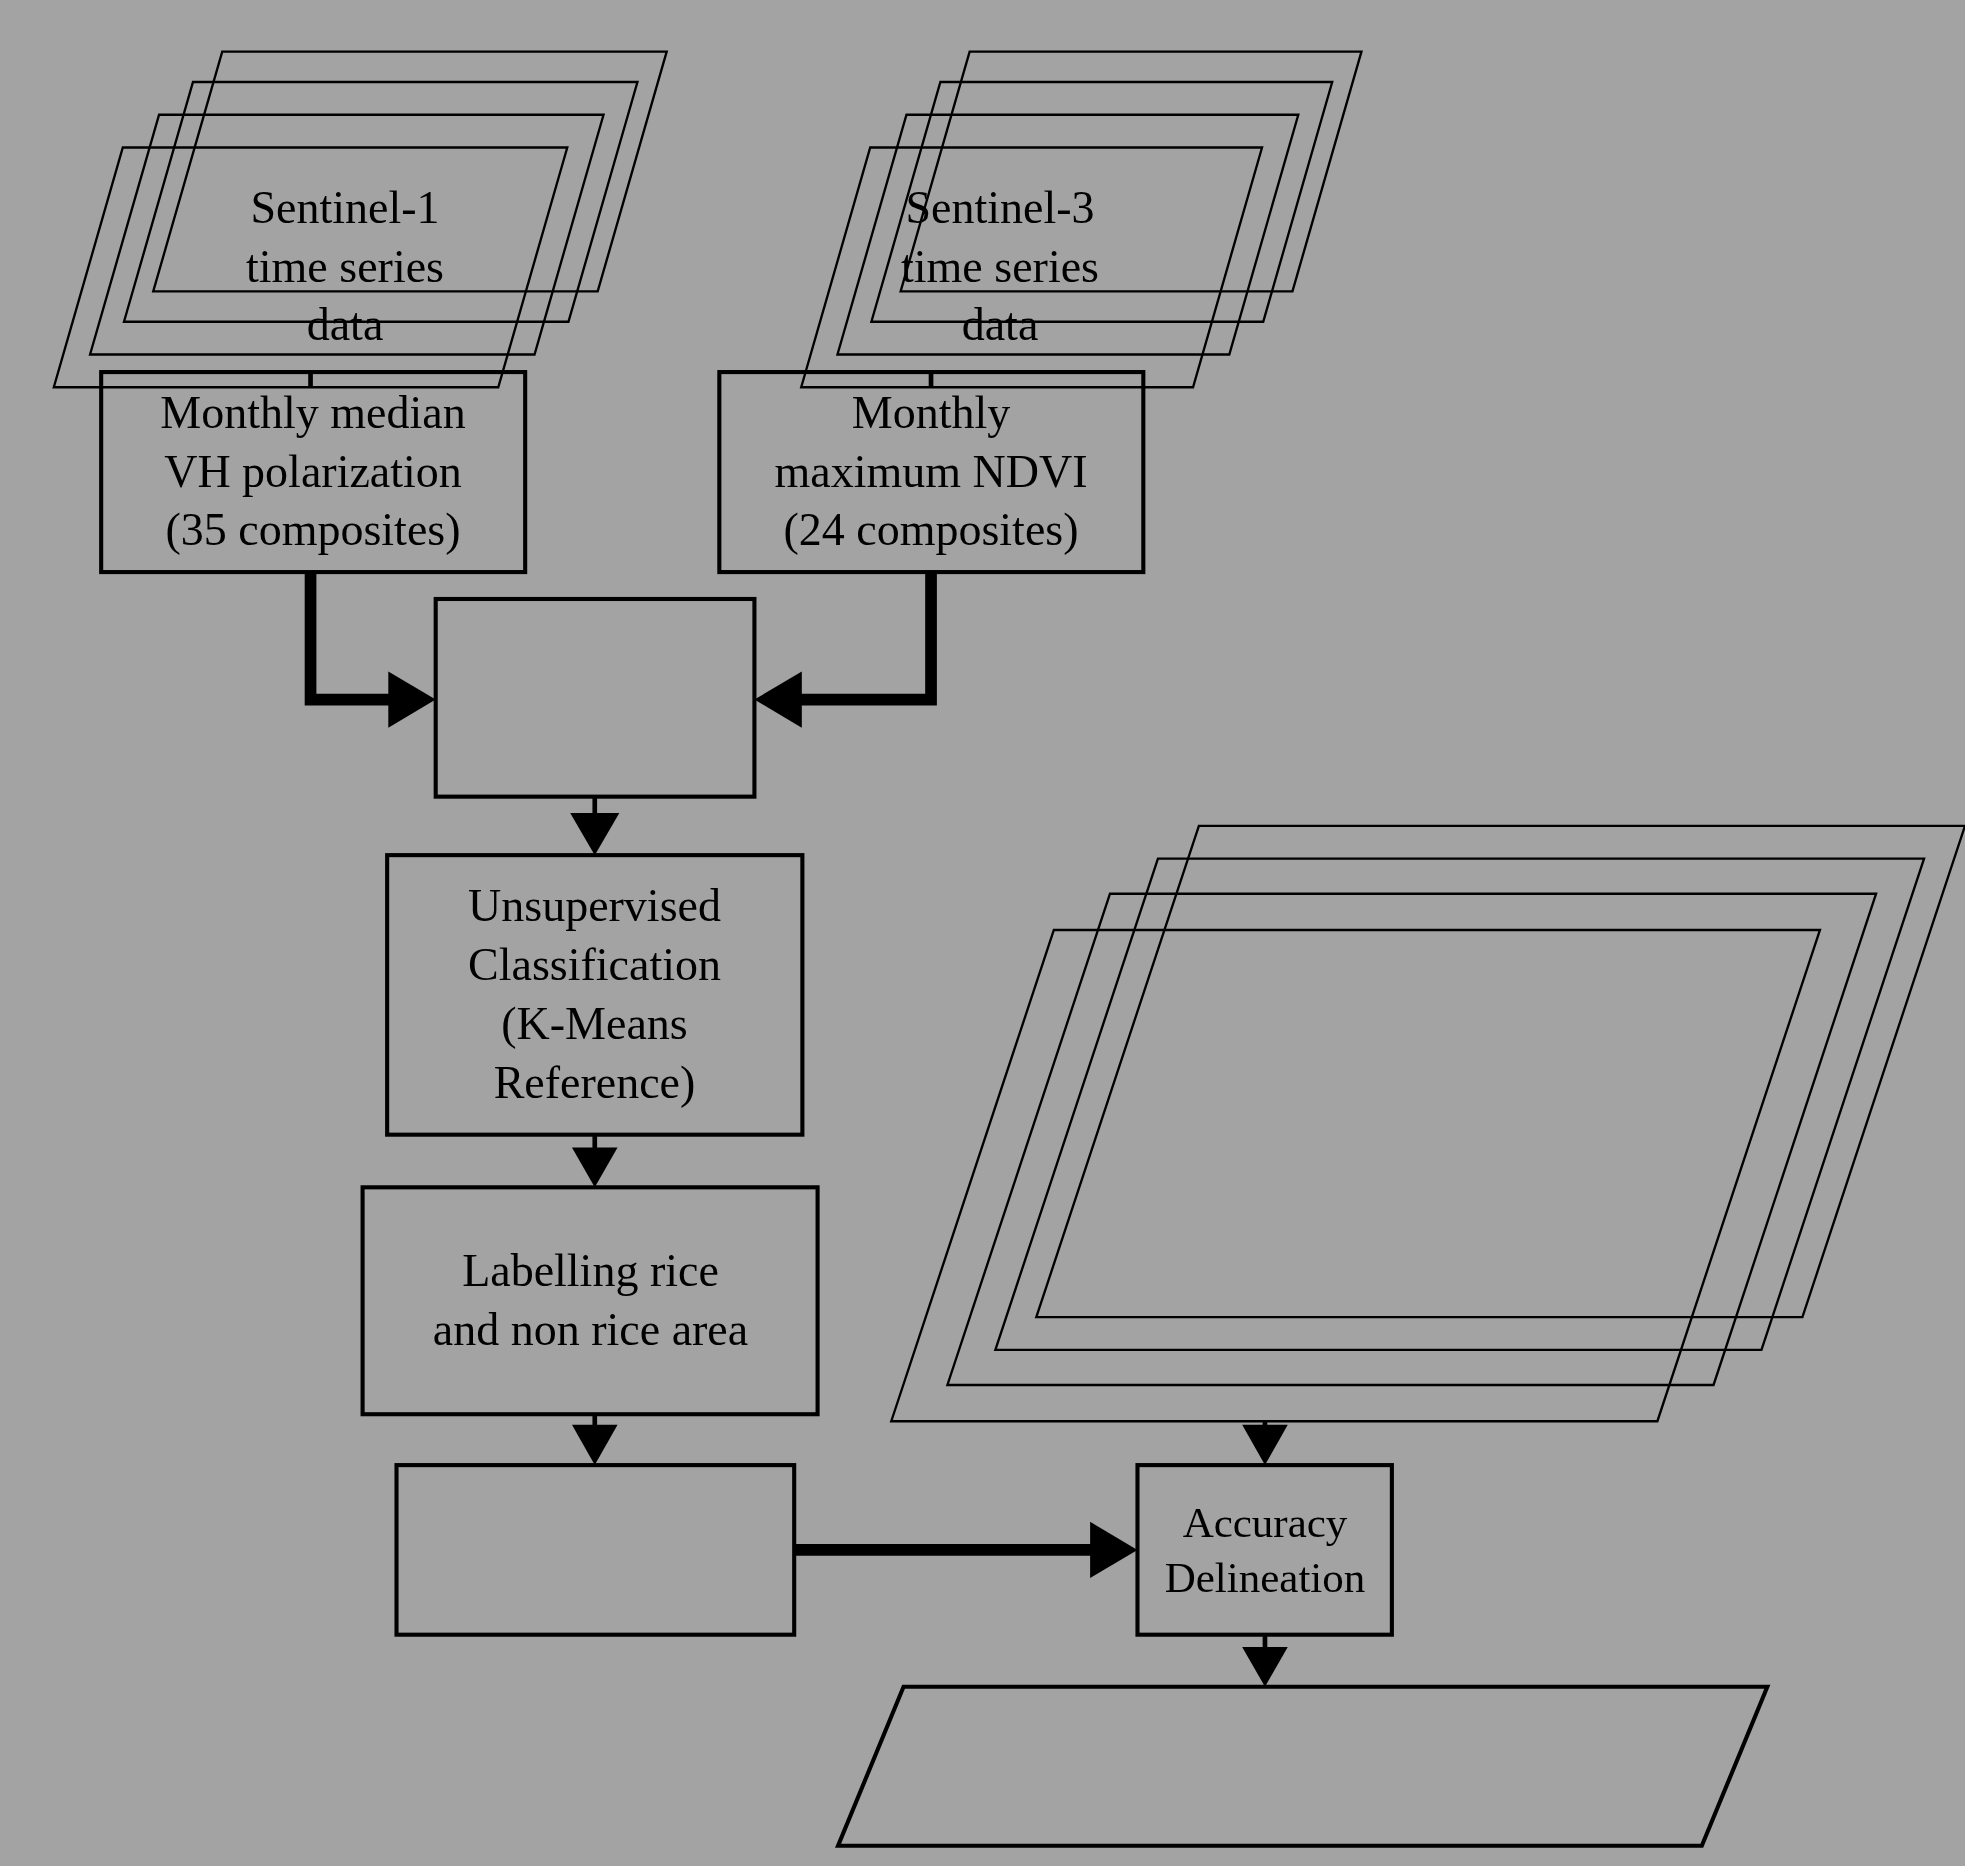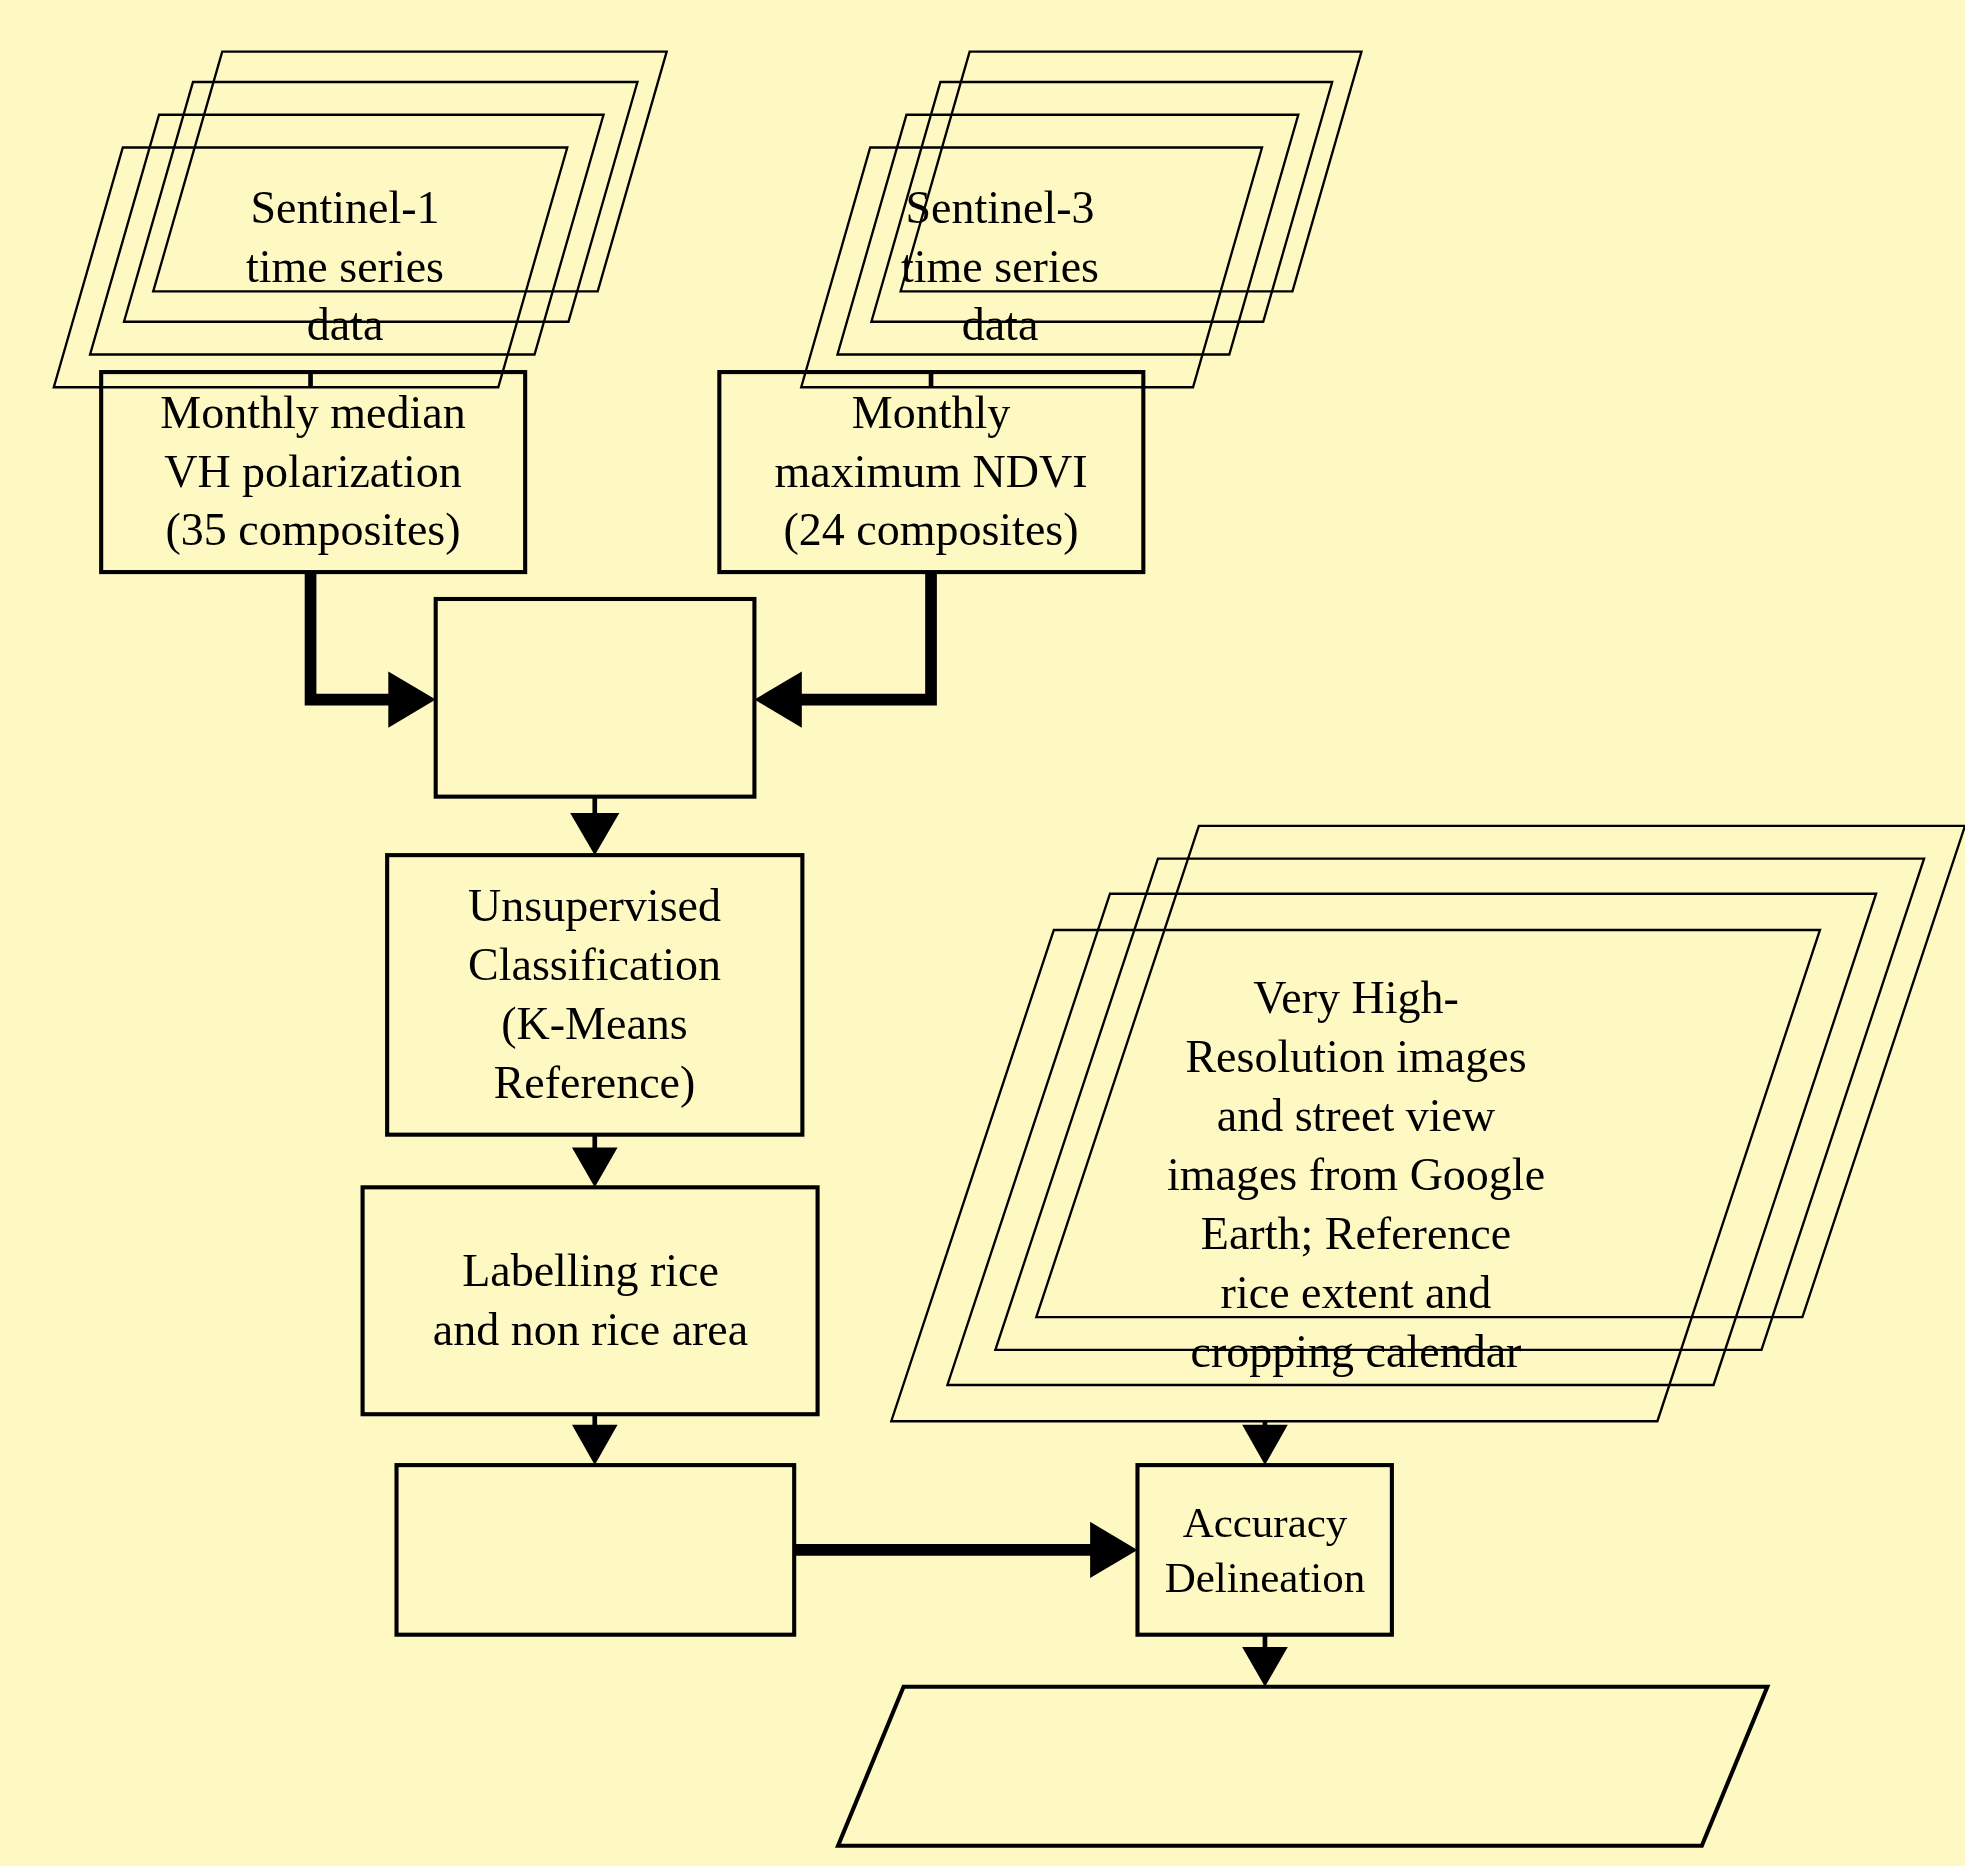--- a/index.html
+++ b/index.html
@@ -4,21 +4,21 @@
 <style>
   html, body {
     margin: 0;
     padding: 0;
     background: #ffffff;
   }
   #diagram-root {
     position: relative;
     width: 1965px;
     height: 1867px;
-    background: #fef9c3;
+    background: #a3a3a3;
     font-family: "Liberation Serif", "DejaVu Serif", serif;
     overflow: hidden;
   }
   svg.flow {
     position: absolute;
     left: 0;
     top: 0;
     width: 1965px;
     height: 1867px;
     display: block;
@@ -150,27 +150,20 @@
   <div class="node-label fs-big" style="left:719px; top:372px; width:424px; height:200px;">Monthly
 maximum NDVI
 (24 composites)</div>
 
 
   <div class="node-label fs-big" style="left:387px; top:855px; width:415px; height:280px;">Unsupervised
 Classification
 (K-Means
 Reference)</div>
 
-  <div class="node-label fs-big" style="left:1054px; top:930px; width:604px; height:491px;">Very High-
-Resolution images
-and street view
-images from Google
-Earth; Reference
-rice extent and
-cropping calendar</div>
 
   <div class="node-label fs-big" style="left:363px; top:1187px; width:455px; height:227px;">Labelling rice
 and non rice area</div>
 
 
   <div class="node-label fs-mid" style="left:1138px; top:1465px; width:254px; height:170px;">Accuracy
 Delineation</div>
 
 
 </div>

